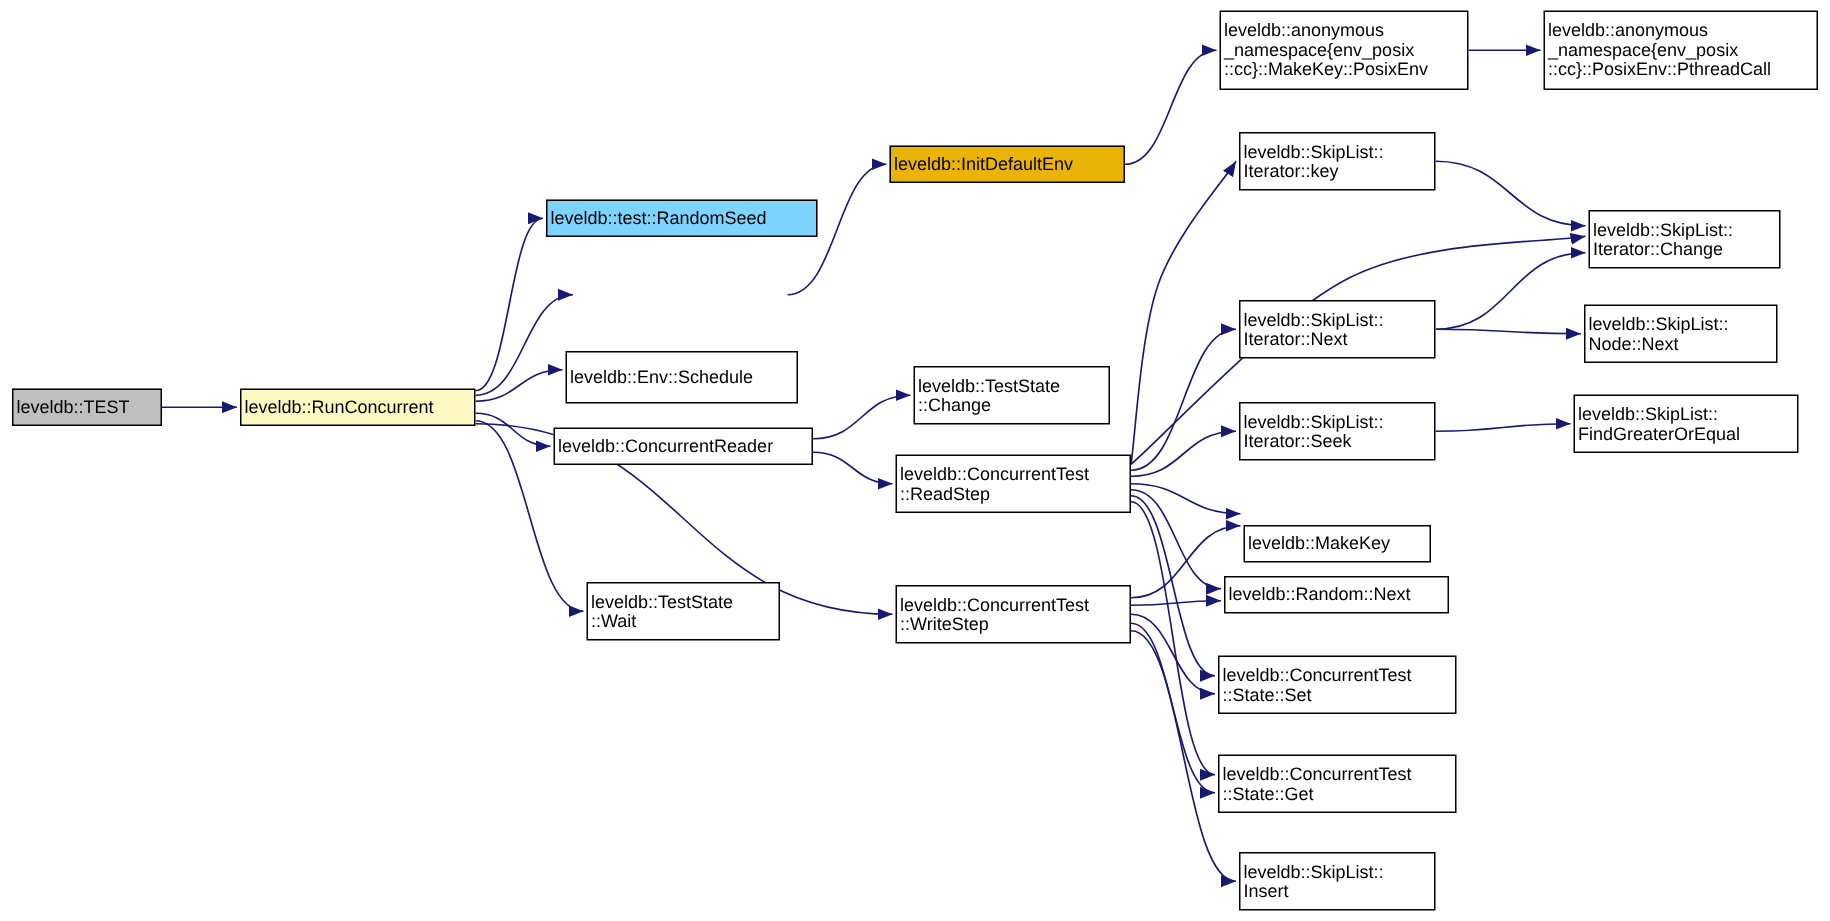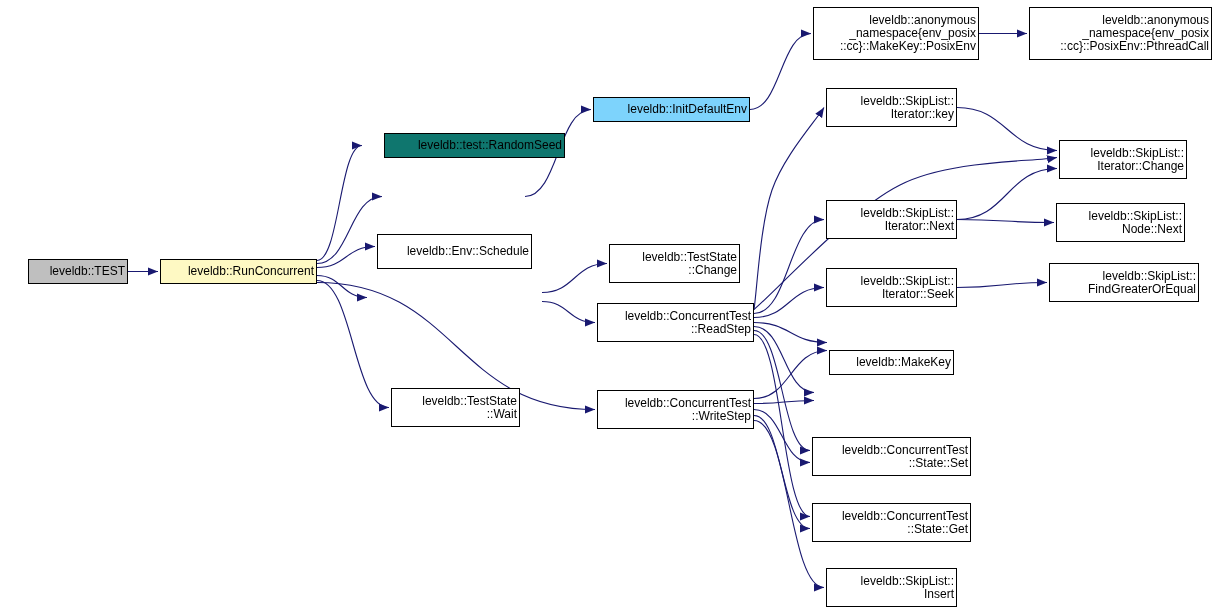--- a/index.html
+++ b/index.html
@@ -21,21 +21,21 @@
     top:0;
   }
   .node{
     position:absolute;
     box-sizing:border-box;
     border:1px solid #000000;
     background:#ffffff;
     display:flex;
     flex-direction:column;
     justify-content:center;
-    align-items:flex-end;
+    align-items:flex-start;
     font-size:12px;
     line-height:13px;
     color:#000000;
     text-align:center;
     cursor:pointer;
   }
   .node.highlight{
     background:#bfbfbf;
   }
   .node-line{
@@ -76,37 +76,40 @@
       <path d="M754,398.5 C790.5,398.5 790.5,350.5 827,350.5" fill="none" stroke="#191970" stroke-width="1.1" marker-end="url(#arrowhead)"></path>
       <path d="M754,403.5 C784,403.5 784,400.5 814,400.5" fill="none" stroke="#191970" stroke-width="1.1" marker-end="url(#arrowhead)"></path>
       <path d="M754,409.5 C782,409.5 782,462.5 810,462.5" fill="none" stroke="#191970" stroke-width="1.1" marker-end="url(#arrowhead)"></path>
       <path d="M754,415.5 C782,415.5 782,528.5 810,528.5" fill="none" stroke="#191970" stroke-width="1.1" marker-end="url(#arrowhead)"></path>
       <path d="M754,420.5 C789,420.5 789,587.5 824,587.5" fill="none" stroke="#191970" stroke-width="1.1" marker-end="url(#arrowhead)"></path>
       <path d="M957,107.5 C1007,107.5 1007,150.5 1057,150.5" fill="none" stroke="#191970" stroke-width="1.1" marker-end="url(#arrowhead)"></path>
       <path d="M957,219.5 C1007,219.5 1007,168.5 1057,168.5" fill="none" stroke="#191970" stroke-width="1.1" marker-end="url(#arrowhead)"></path>
       <path d="M957,219.5 C1005.5,219.5 1005.5,222.5 1054,222.5" fill="none" stroke="#191970" stroke-width="1.1" marker-end="url(#arrowhead)"></path>
       <path d="M957,287.5 C1002,287.5 1002,282.5 1047,282.5" fill="none" stroke="#191970" stroke-width="1.1" marker-end="url(#arrowhead)"></path>
     </svg>
-<div class="node highlight" style="left: 8px; top: 259px; width: 100px; height: 25px; border-color: rgb(0, 0, 0); background: rgb(191, 191, 191); margin-left: 20px;">
+<div class="node highlight" style="left: 8px; top: 259px; width: 100px; height: 25px; border-color: rgb(0, 0, 0); background: rgb(191, 191, 191);">
       <div class="node-line">leveldb::TEST</div>
     </div>
     <div class="node" style="left: 160px; top: 259px; width: 157px; height: 25px; border-color: rgb(0, 0, 0); background: #fef9c3;">
       <div class="node-line">leveldb::RunConcurrent</div>
     </div>
-    <div class="node" style="left: 384px; top: 133px; width: 181px; height: 25px; border-color: rgb(0, 0, 0); background: #0f766e;">
+    <div class="node" style="left: 364px; top: 133px; width: 181px; height: 25px; border-color: rgb(0, 0, 0); background: #7dd3fc;">
       <div class="node-line">leveldb::test::RandomSeed</div>
     </div>
     <div class="node" style="left: 377px; top: 234px; width: 155px; height: 35px; border-color: rgb(0, 0, 0); background: rgb(255, 255, 255);">
       <div class="node-line">leveldb::Env::Schedule</div>
     </div>
+    <div class="node" style="left: 369px; top: 285px; width: 173px; height: 25px; border-color: rgb(0, 0, 0); background: rgb(255, 255, 255);">
+      <div class="node-line">leveldb::ConcurrentReader</div>
+    </div>
     <div class="node" style="left: 391px; top: 388px; width: 129px; height: 39px; border-color: rgb(0, 0, 0); background: rgb(255, 255, 255);">
       <div class="node-line">leveldb::TestState</div>
       <div class="node-line">::Wait</div>
     </div>
-    <div class="node" style="left: 593px; top: 97px; width: 157px; height: 25px; border-color: rgb(0, 0, 0); background: #7dd3fc;">
+    <div class="node" style="left: 593px; top: 97px; width: 157px; height: 25px; border-color: rgb(0, 0, 0); background: #eab308;">
       <div class="node-line">leveldb::InitDefaultEnv</div>
     </div>
     <div class="node" style="left: 609px; top: 244px; width: 131px; height: 39px; border-color: rgb(0, 0, 0); background: rgb(255, 255, 255);">
       <div class="node-line">leveldb::TestState</div>
       <div class="node-line">::Change</div>
     </div>
     <div class="node" style="left: 597px; top: 303px; width: 157px; height: 39px; border-color: rgb(0, 0, 0); background: rgb(255, 255, 255);">
       <div class="node-line">leveldb::ConcurrentTest</div>
       <div class="node-line">::ReadStep</div>
     </div>
@@ -144,20 +147,23 @@
       <div class="node-line">leveldb::SkipList::</div>
       <div class="node-line">Iterator::Seek</div>
     </div>
     <div class="node" style="left: 1049px; top: 263px; width: 150px; height: 39px; border-color: rgb(0, 0, 0); background: rgb(255, 255, 255);">
       <div class="node-line">leveldb::SkipList::</div>
       <div class="node-line">FindGreaterOrEqual</div>
     </div>
     <div class="node" style="left: 829px; top: 350px; width: 125px; height: 25px; border-color: rgb(0, 0, 0); background: rgb(255, 255, 255);">
       <div class="node-line">leveldb::MakeKey</div>
     </div>
+    <div class="node" style="left: 816px; top: 384px; width: 150px; height: 25px; border-color: rgb(0, 0, 0); background: rgb(255, 255, 255);">
+      <div class="node-line">leveldb::Random::Next</div>
+    </div>
     <div class="node" style="left: 812px; top: 437px; width: 159px; height: 39px; border-color: rgb(0, 0, 0); background: rgb(255, 255, 255);">
       <div class="node-line">leveldb::ConcurrentTest</div>
       <div class="node-line">::State::Set</div>
     </div>
     <div class="node" style="left: 812px; top: 503px; width: 159px; height: 39px; border-color: rgb(0, 0, 0); background: rgb(255, 255, 255);">
       <div class="node-line">leveldb::ConcurrentTest</div>
       <div class="node-line">::State::Get</div>
     </div>
     <div class="node" style="left: 826px; top: 568px; width: 131px; height: 39px; border-color: rgb(0, 0, 0); background: rgb(255, 255, 255);">
       <div class="node-line">leveldb::SkipList::</div>

